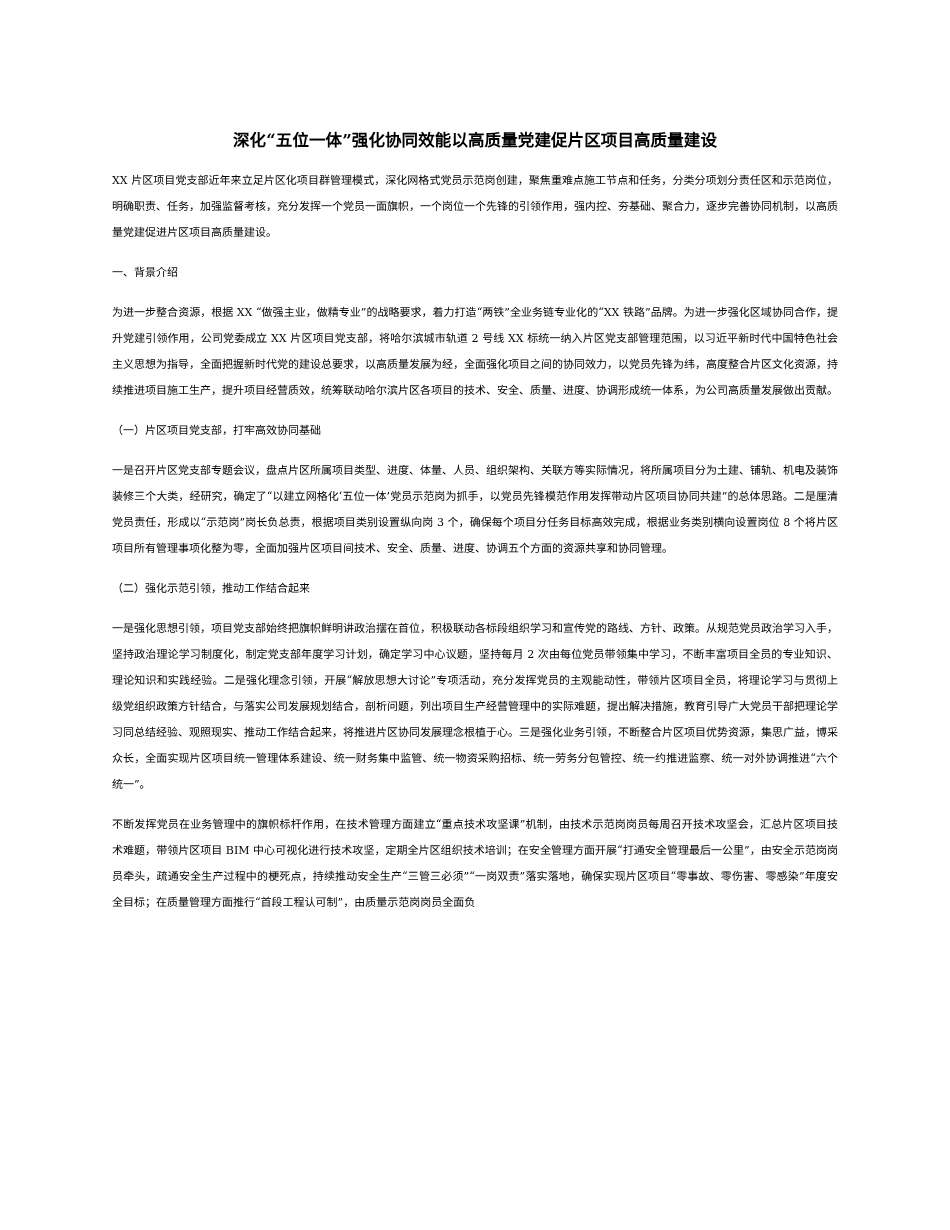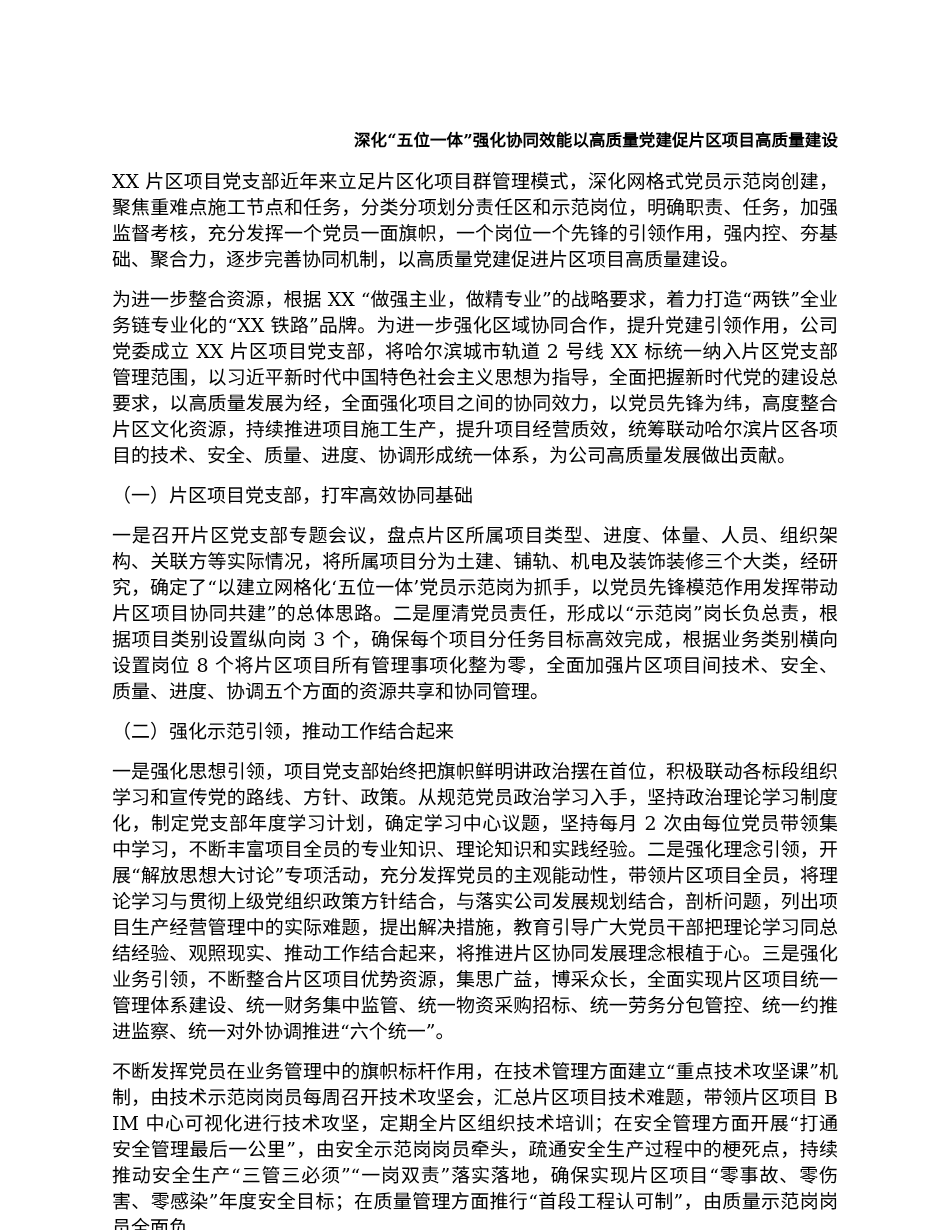--- a/index.html
+++ b/index.html
@@ -20,24 +20,24 @@
     box-sizing: border-box;
     padding: 128px 112px 0 112px;
     background: #ffffff;
   }
   .doc-title {
     font-size: 16.5px;
     font-weight: bold;
     line-height: 26px;
     margin: 0 0 14px 0;
     letter-spacing: 0.1px;
-    text-align: right;
+    text-align: center;
   }
   .para {
-    font-size: 19px;
+    font-size: 11px;
     line-height: 26px;
     margin: 0 0 14px 0;
     text-align: justify;
     text-justify: inter-ideograph;
     text-align-last: left;
     word-break: break-all;
     letter-spacing: 0;
   }
   .para.heading {
     margin-bottom: 14px;
@@ -54,20 +54,21 @@
 </style>
 </head>
 <body>
 
 <div class="page">
 
   <h1 class="doc-title">深化“五位一体”强化协同效能以高质量党建促片区项目高质量建设</h1>
 
   <div id="blocks-root">
       <p class="para bodytext"><span>XX 片区项目党支部近年来立足片区化项目群管理模式，深化网格式党员示范岗创建，聚焦重难点施工节点和任务，分类分项划分责任区和示范岗位，明确职责、任务，加强监督考核，充分发挥一个党员一面旗帜，一个岗位一个先锋的引领作用，强内控、夯基础、聚合力，逐步完善协同机制，以高质量党建促进片区项目高质量建设。</span></p>
+      <p class="para heading"><span>一、背景介绍</span></p>
       <p class="para bodytext"><span>为进一步整合资源，根据 XX “做强主业，做精专业”的战略要求，着力打造“两铁”全业务链专业化的“XX 铁路”品牌。为进一步强化区域协同合作，提升党建引领作用，公司党委成立 XX 片区项目党支部，将哈尔滨城市轨道 2 号线 XX 标统一纳入片区党支部管理范围，以习近平新时代中国特色社会主义思想为指导，全面把握新时代党的建设总要求，以高质量发展为经，全面强化项目之间的协同效力，以党员先锋为纬，高度整合片区文化资源，持续推进项目施工生产，提升项目经营质效，统筹联动哈尔滨片区各项目的技术、安全、质量、进度、协调形成统一体系，为公司高质量发展做出贡献。</span></p>
       <p class="para heading"><span>（一）片区项目党支部，打牢高效协同基础</span></p>
       <p class="para bodytext"><span class="lead">一是</span><span>召开片区党支部专题会议，盘点片区所属项目类型、进度、体量、人员、组织架构、关联方等实际情况，将所属项目分为土建、铺轨、机电及装饰装修三个大类，经研究，确定了“以建立网格化‘五位一体’党员示范岗为抓手，以党员先锋模范作用发挥带动片区项目协同共建”的总体思路。</span><span class="lead">二是</span><span>厘清党员责任，形成以“示范岗”岗长负总责，根据项目类别设置纵向岗 3 个，确保每个项目分任务目标高效完成，根据业务类别横向设置岗位 8 个将片区项目所有管理事项化整为零，全面加强片区项目间技术、安全、质量、进度、协调五个方面的资源共享和协同管理。</span></p>
       <p class="para heading"><span>（二）强化示范引领，推动工作结合起来</span></p>
       <p class="para bodytext"><span class="lead">一是</span><span>强化思想引领，项目党支部始终把旗帜鲜明讲政治摆在首位，积极联动各标段组织学习和宣传党的路线、方针、政策。从规范党员政治学习入手，坚持政治理论学习制度化，制定党支部年度学习计划，确定学习中心议题，坚持每月 2 次由每位党员带领集中学习，不断丰富项目全员的专业知识、理论知识和实践经验。</span><span class="lead">二是</span><span>强化理念引领，开展“解放思想大讨论”专项活动，充分发挥党员的主观能动性，带领片区项目全员，将理论学习与贯彻上级党组织政策方针结合，与落实公司发展规划结合，剖析问题，列出项目生产经营管理中的实际难题，提出解决措施，教育引导广大党员干部把理论学习同总结经验、观照现实、推动工作结合起来，将推进片区协同发展理念根植于心。</span><span class="lead">三是</span><span>强化业务引领，不断整合片区项目优势资源，集思广益，博采众长，全面实现片区项目统一管理体系建设、统一财务集中监管、统一物资采购招标、统一劳务分包管控、统一约推进监察、统一对外协调推进“六个统一”。</span></p>
       <p class="para bodytext last-para"><span>不断发挥党员在业务管理中的旗帜标杆作用，在技术管理方面建立“重点技术攻坚课”机制，由技术示范岗岗员每周召开技术攻坚会，汇总片区项目技术难题，带领片区项目 BIM 中心可视化进行技术攻坚，定期全片区组织技术培训；在安全管理方面开展“打通安全管理最后一公里”，由安全示范岗岗员牵头，疏通安全生产过程中的梗死点，持续推动安全生产“三管三必须”“一岗双责”落实落地，确保实现片区项目“零事故、零伤害、零感染”年度安全目标；在质量管理方面推行“首段工程认可制”，由质量示范岗岗员全面负</span></p>
     </div>
 
 </div>
 

